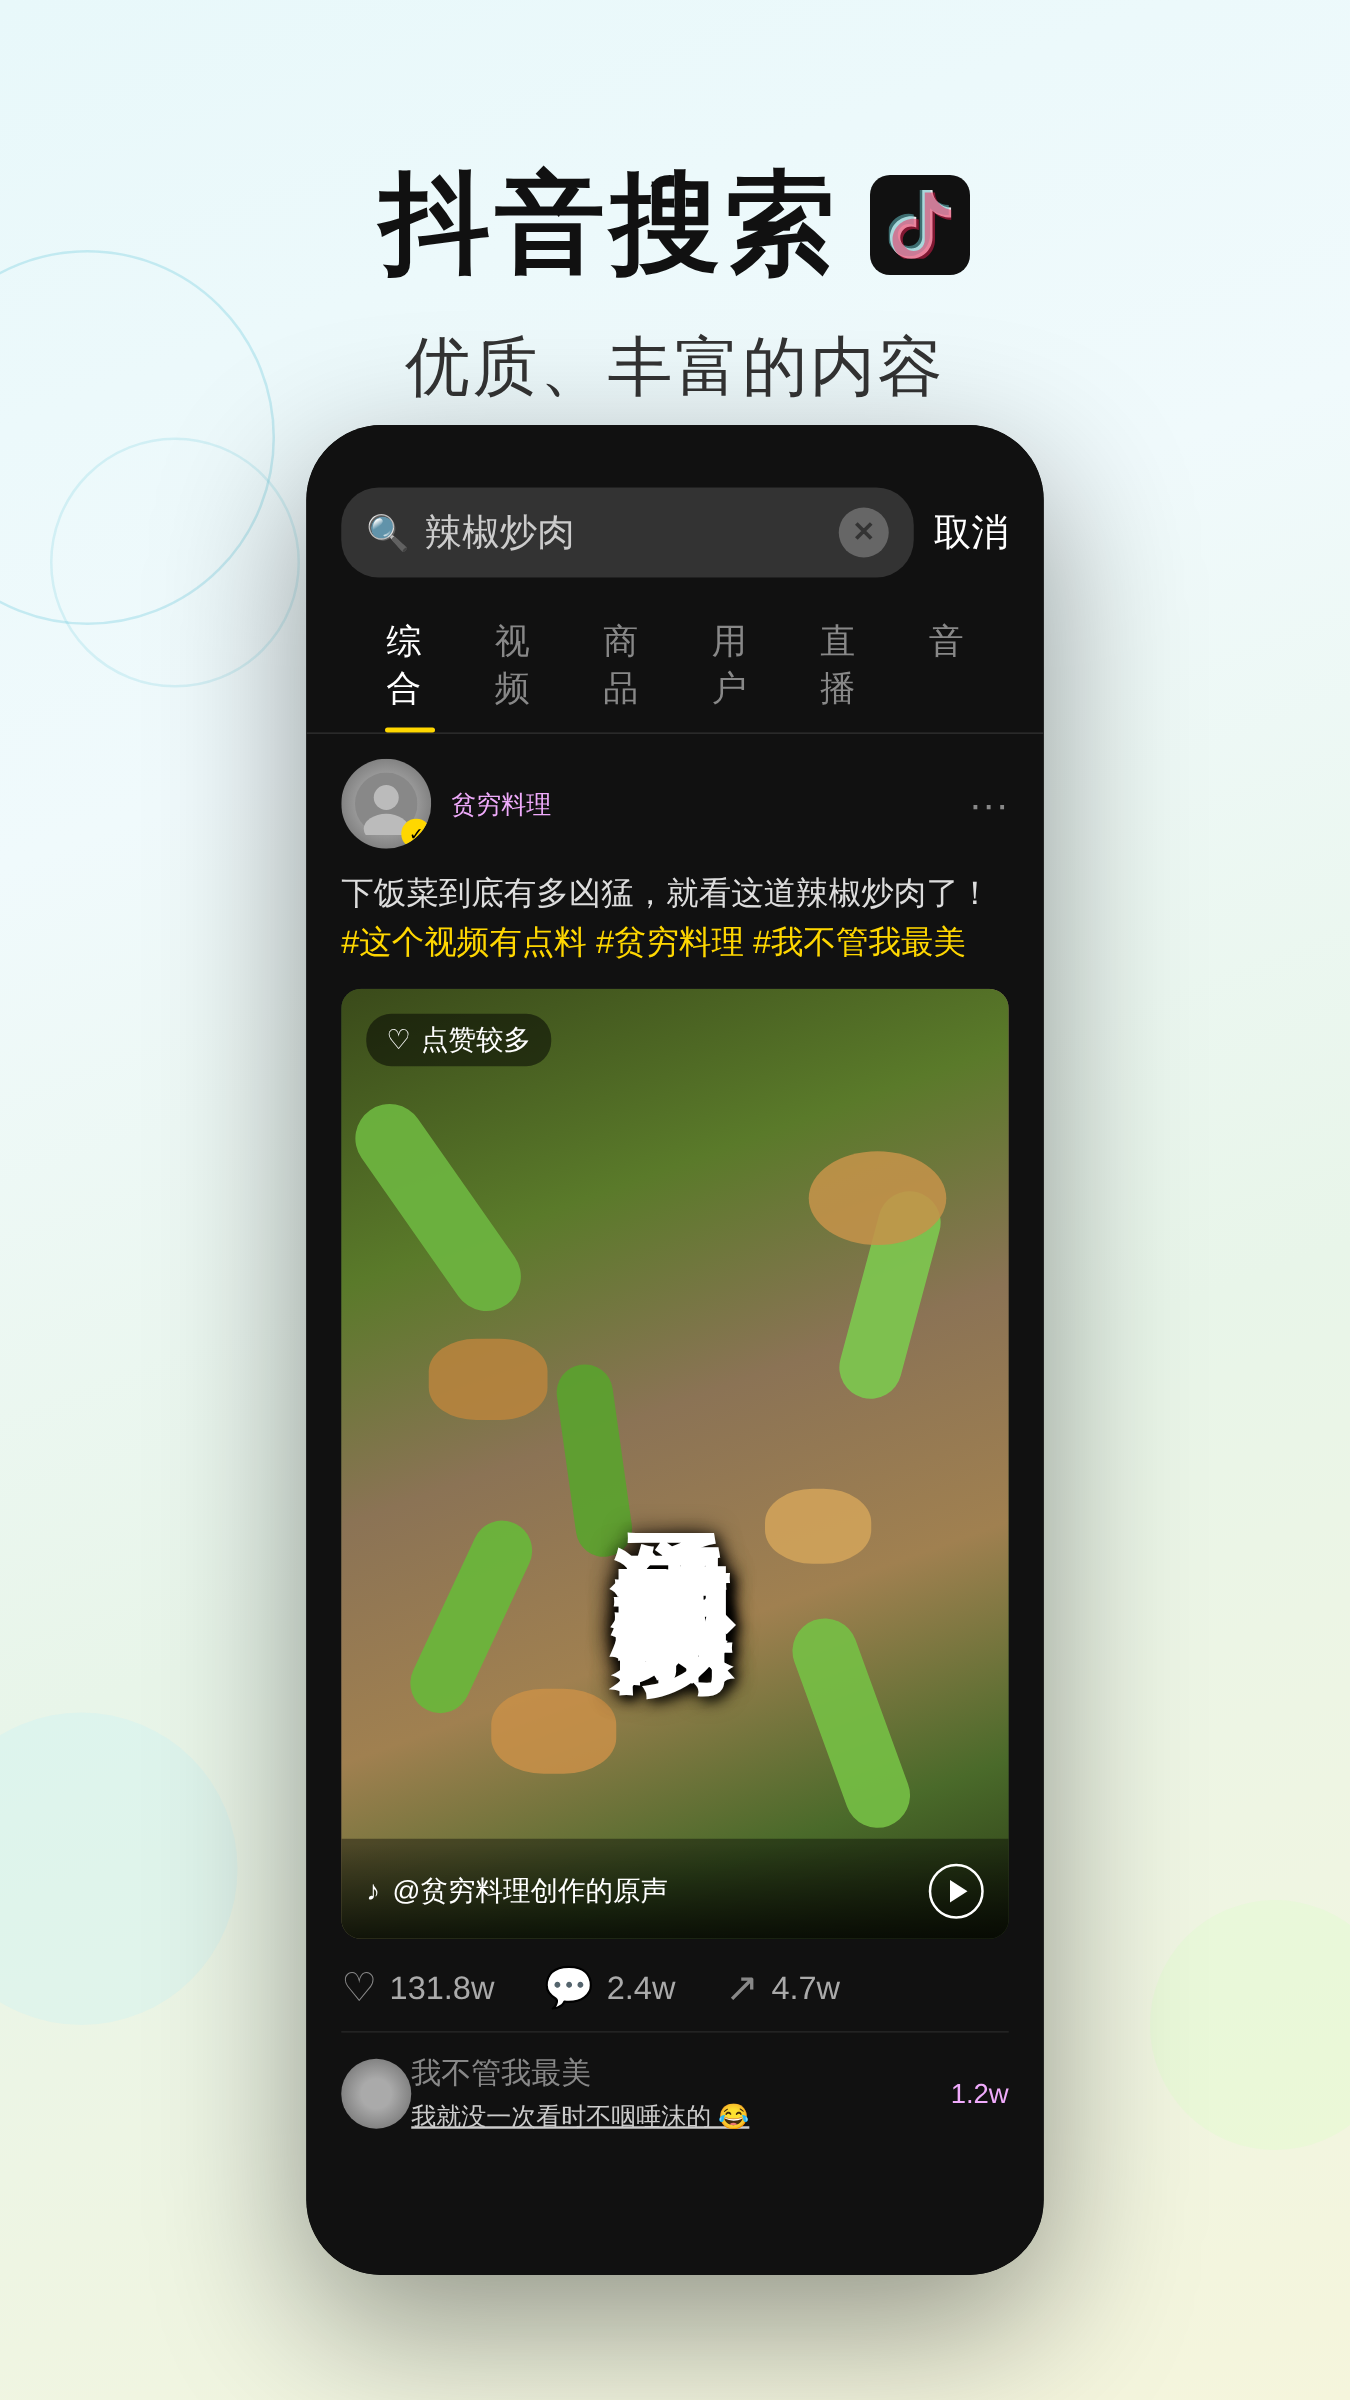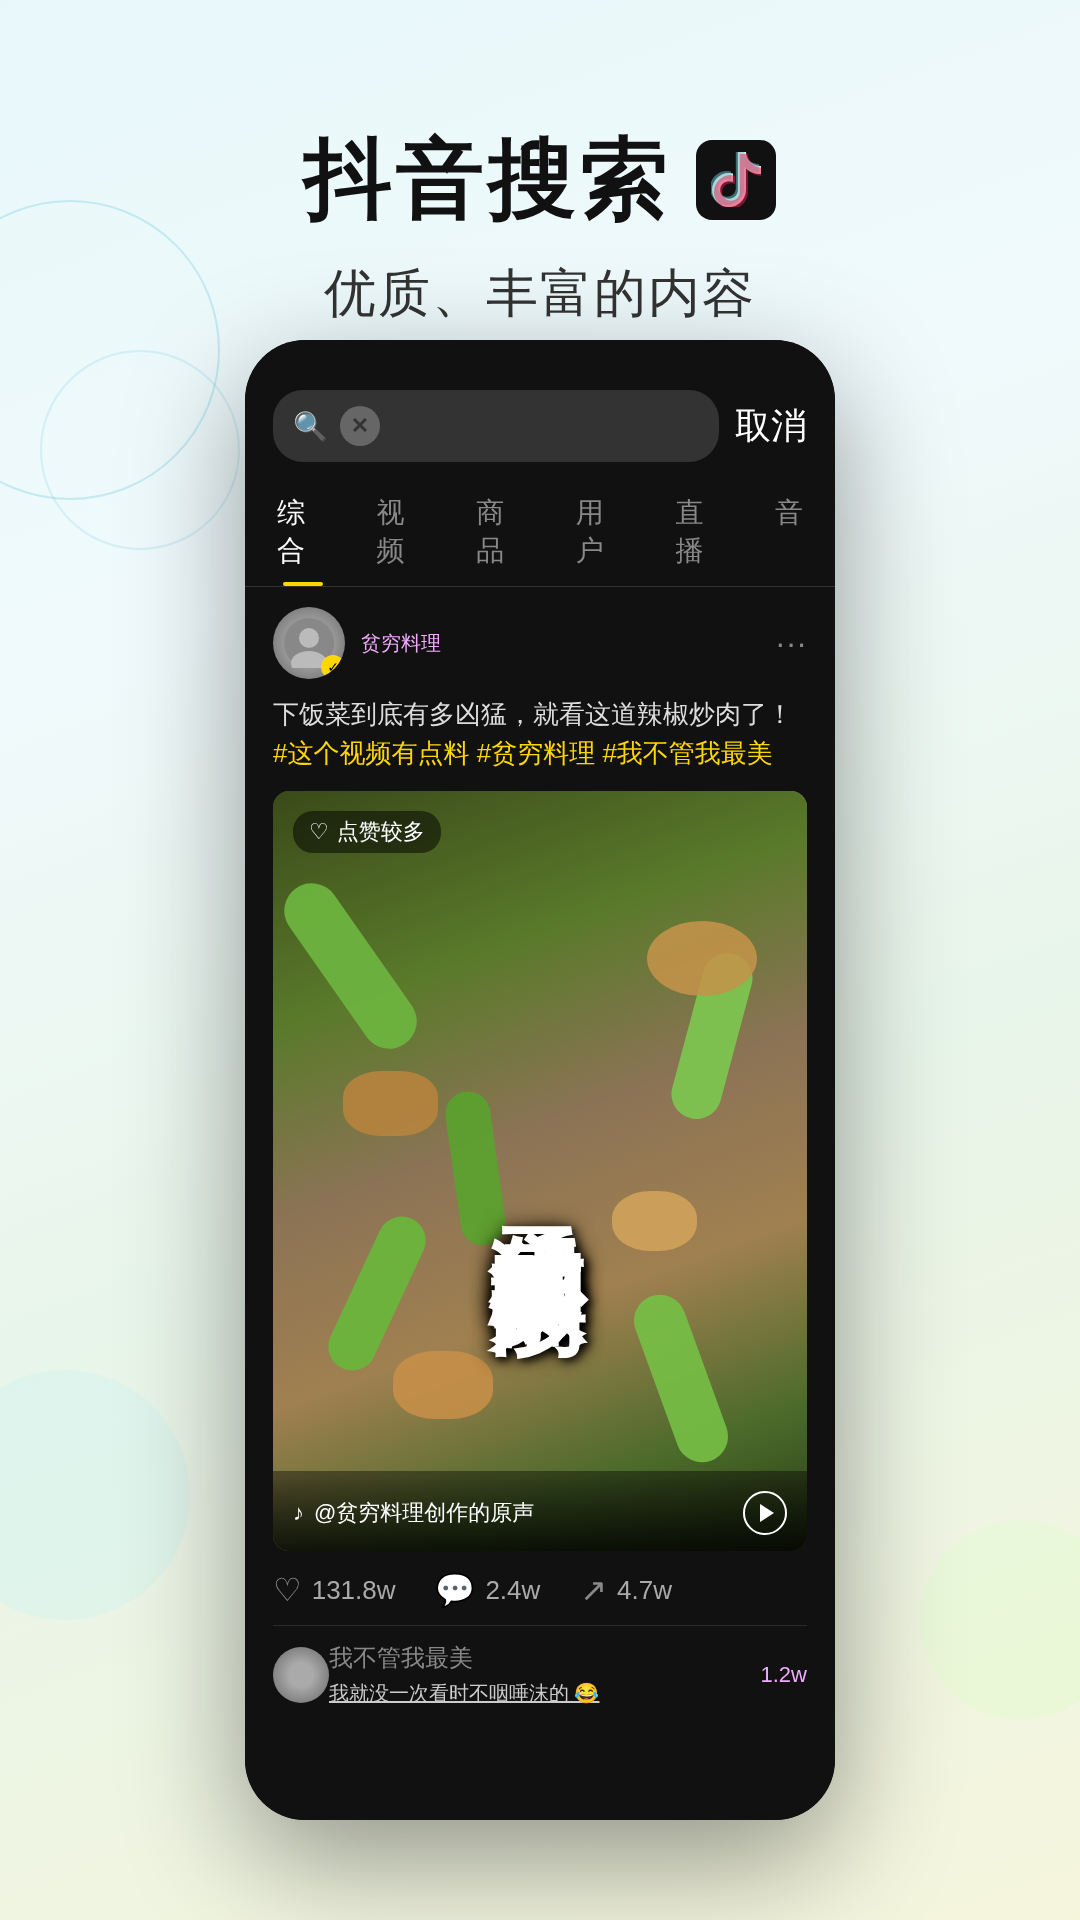--- a/index.html
+++ b/index.html
@@ -123,28 +123,28 @@
       border-radius: 50%;
       display: flex;
       align-items: center;
       justify-content: center;
       color: #333;
       font-size: 22px;
       font-weight: bold;
     }
     .cancel-btn {
       color: #fff;
-      font-size: 36px;
+      font-size: 30px;
       white-space: nowrap;
     }
 
     
     .tabs-area {
       display: flex;
-      padding: 0 12px;
+      padding: 0 44px;
       border-bottom: 1px solid #333;
       gap: 8px;
     }
     .tab-item {
       padding: 16px 20px;
       font-size: 28px;
       color: #888;
       position: relative;
     }
     .tab-item.active {
@@ -390,20 +390,21 @@
   </div>
   <div class="subtitle">优质、丰富的内容</div>
 </div>
 
 <div class="phone-container">
   <div class="phone-screen">
 
     <div class="search-area">
       <div class="search-bar">
         <span class="search-icon-inner">🔍</span>
+        <span class="search-text">辣椒炒肉</span>
         <div class="search-clear">✕</div>
       </div>
       <div class="cancel-btn">取消</div>
     </div>
 
     <div class="tabs-area">
       <div class="tab-item active">
         <span>综合</span>
       </div>
       <div class="tab-item">

